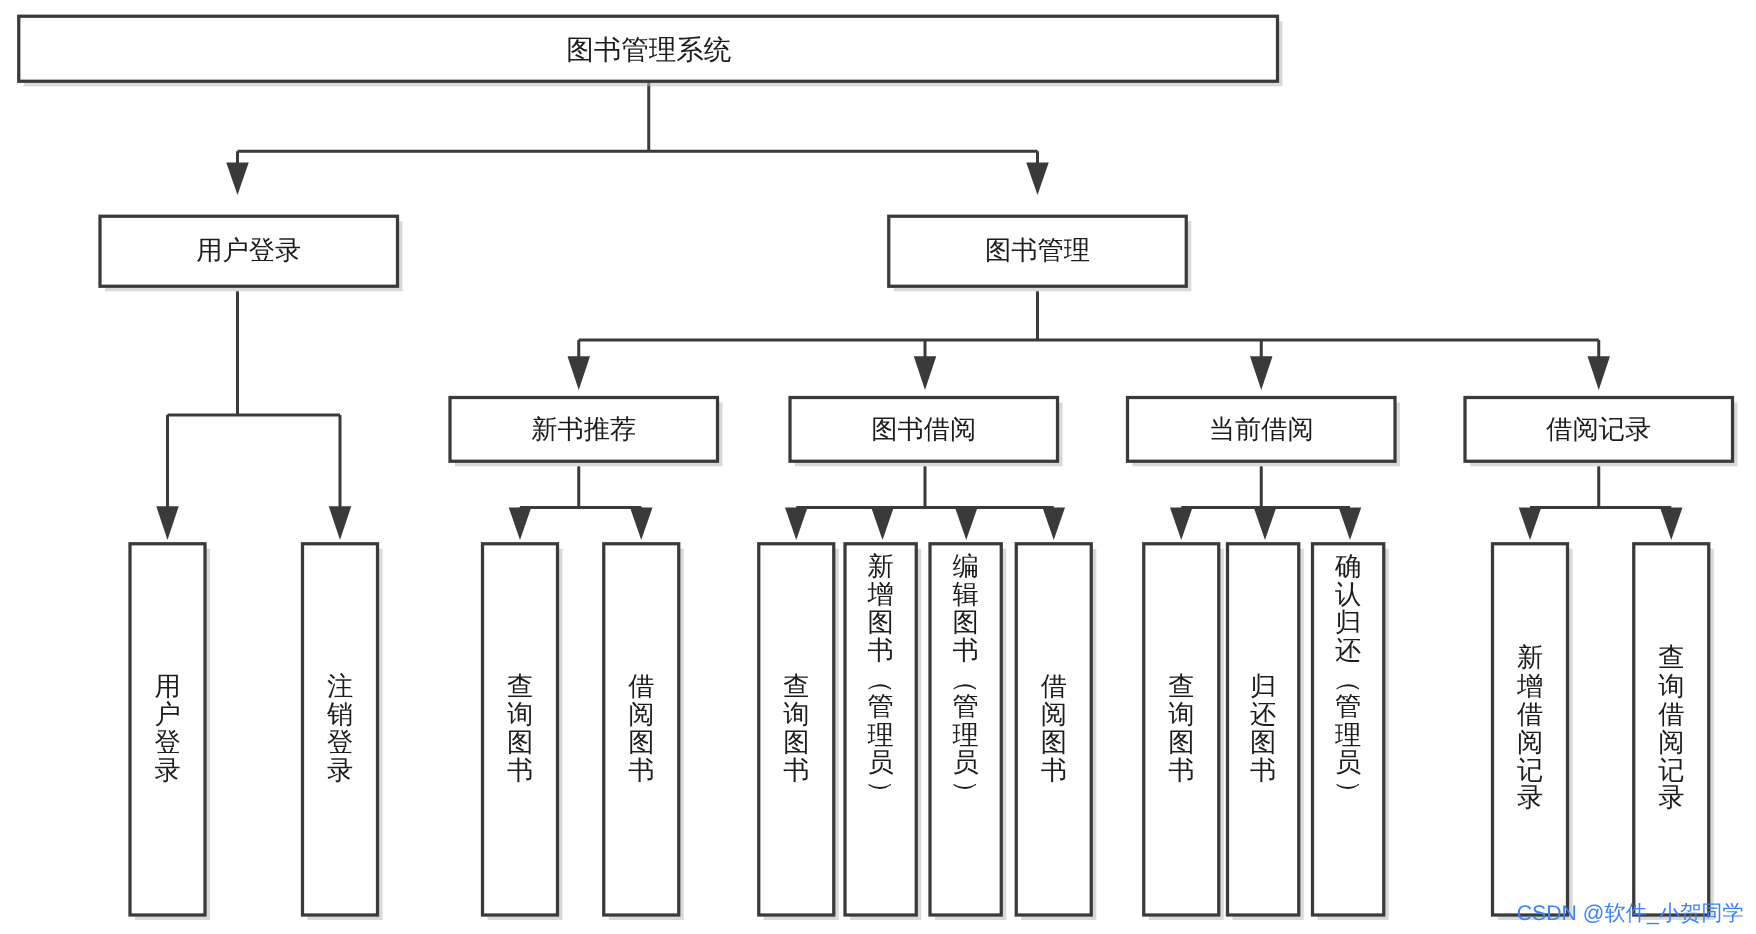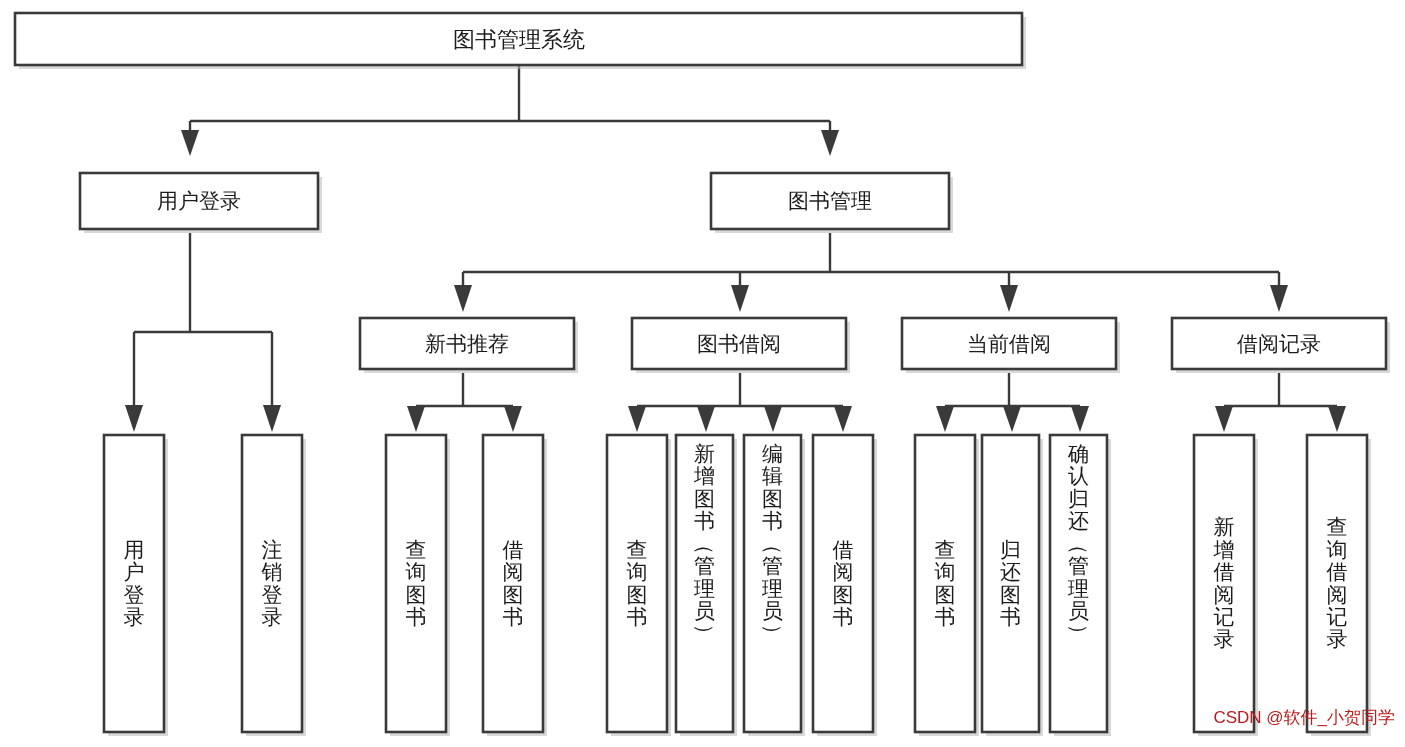--- a/index.html
+++ b/index.html
@@ -74,24 +74,24 @@
     display: block;
     text-align: center;
   }
   .vtext-wrap span.vchar.rot {
     display: block;
     transform: rotate(90deg);
   }
   .watermark {
     position: absolute;
     right: 10px;
-    bottom: 18px;
+    bottom: 5px;
     font-family: "Liberation Sans", "DejaVu Sans", sans-serif;
     font-size: 17px;
-    color: #b91c1c;
+    color: #3b82f6;
     white-space: nowrap;
     user-select: none;
   }
 </style>
 </head>
 <body>
 
 <div id="diagram-root">
 
   <svg class="diagram-svg" viewBox="0 0 1405 747" xmlns="http://www.w3.org/2000/svg">

